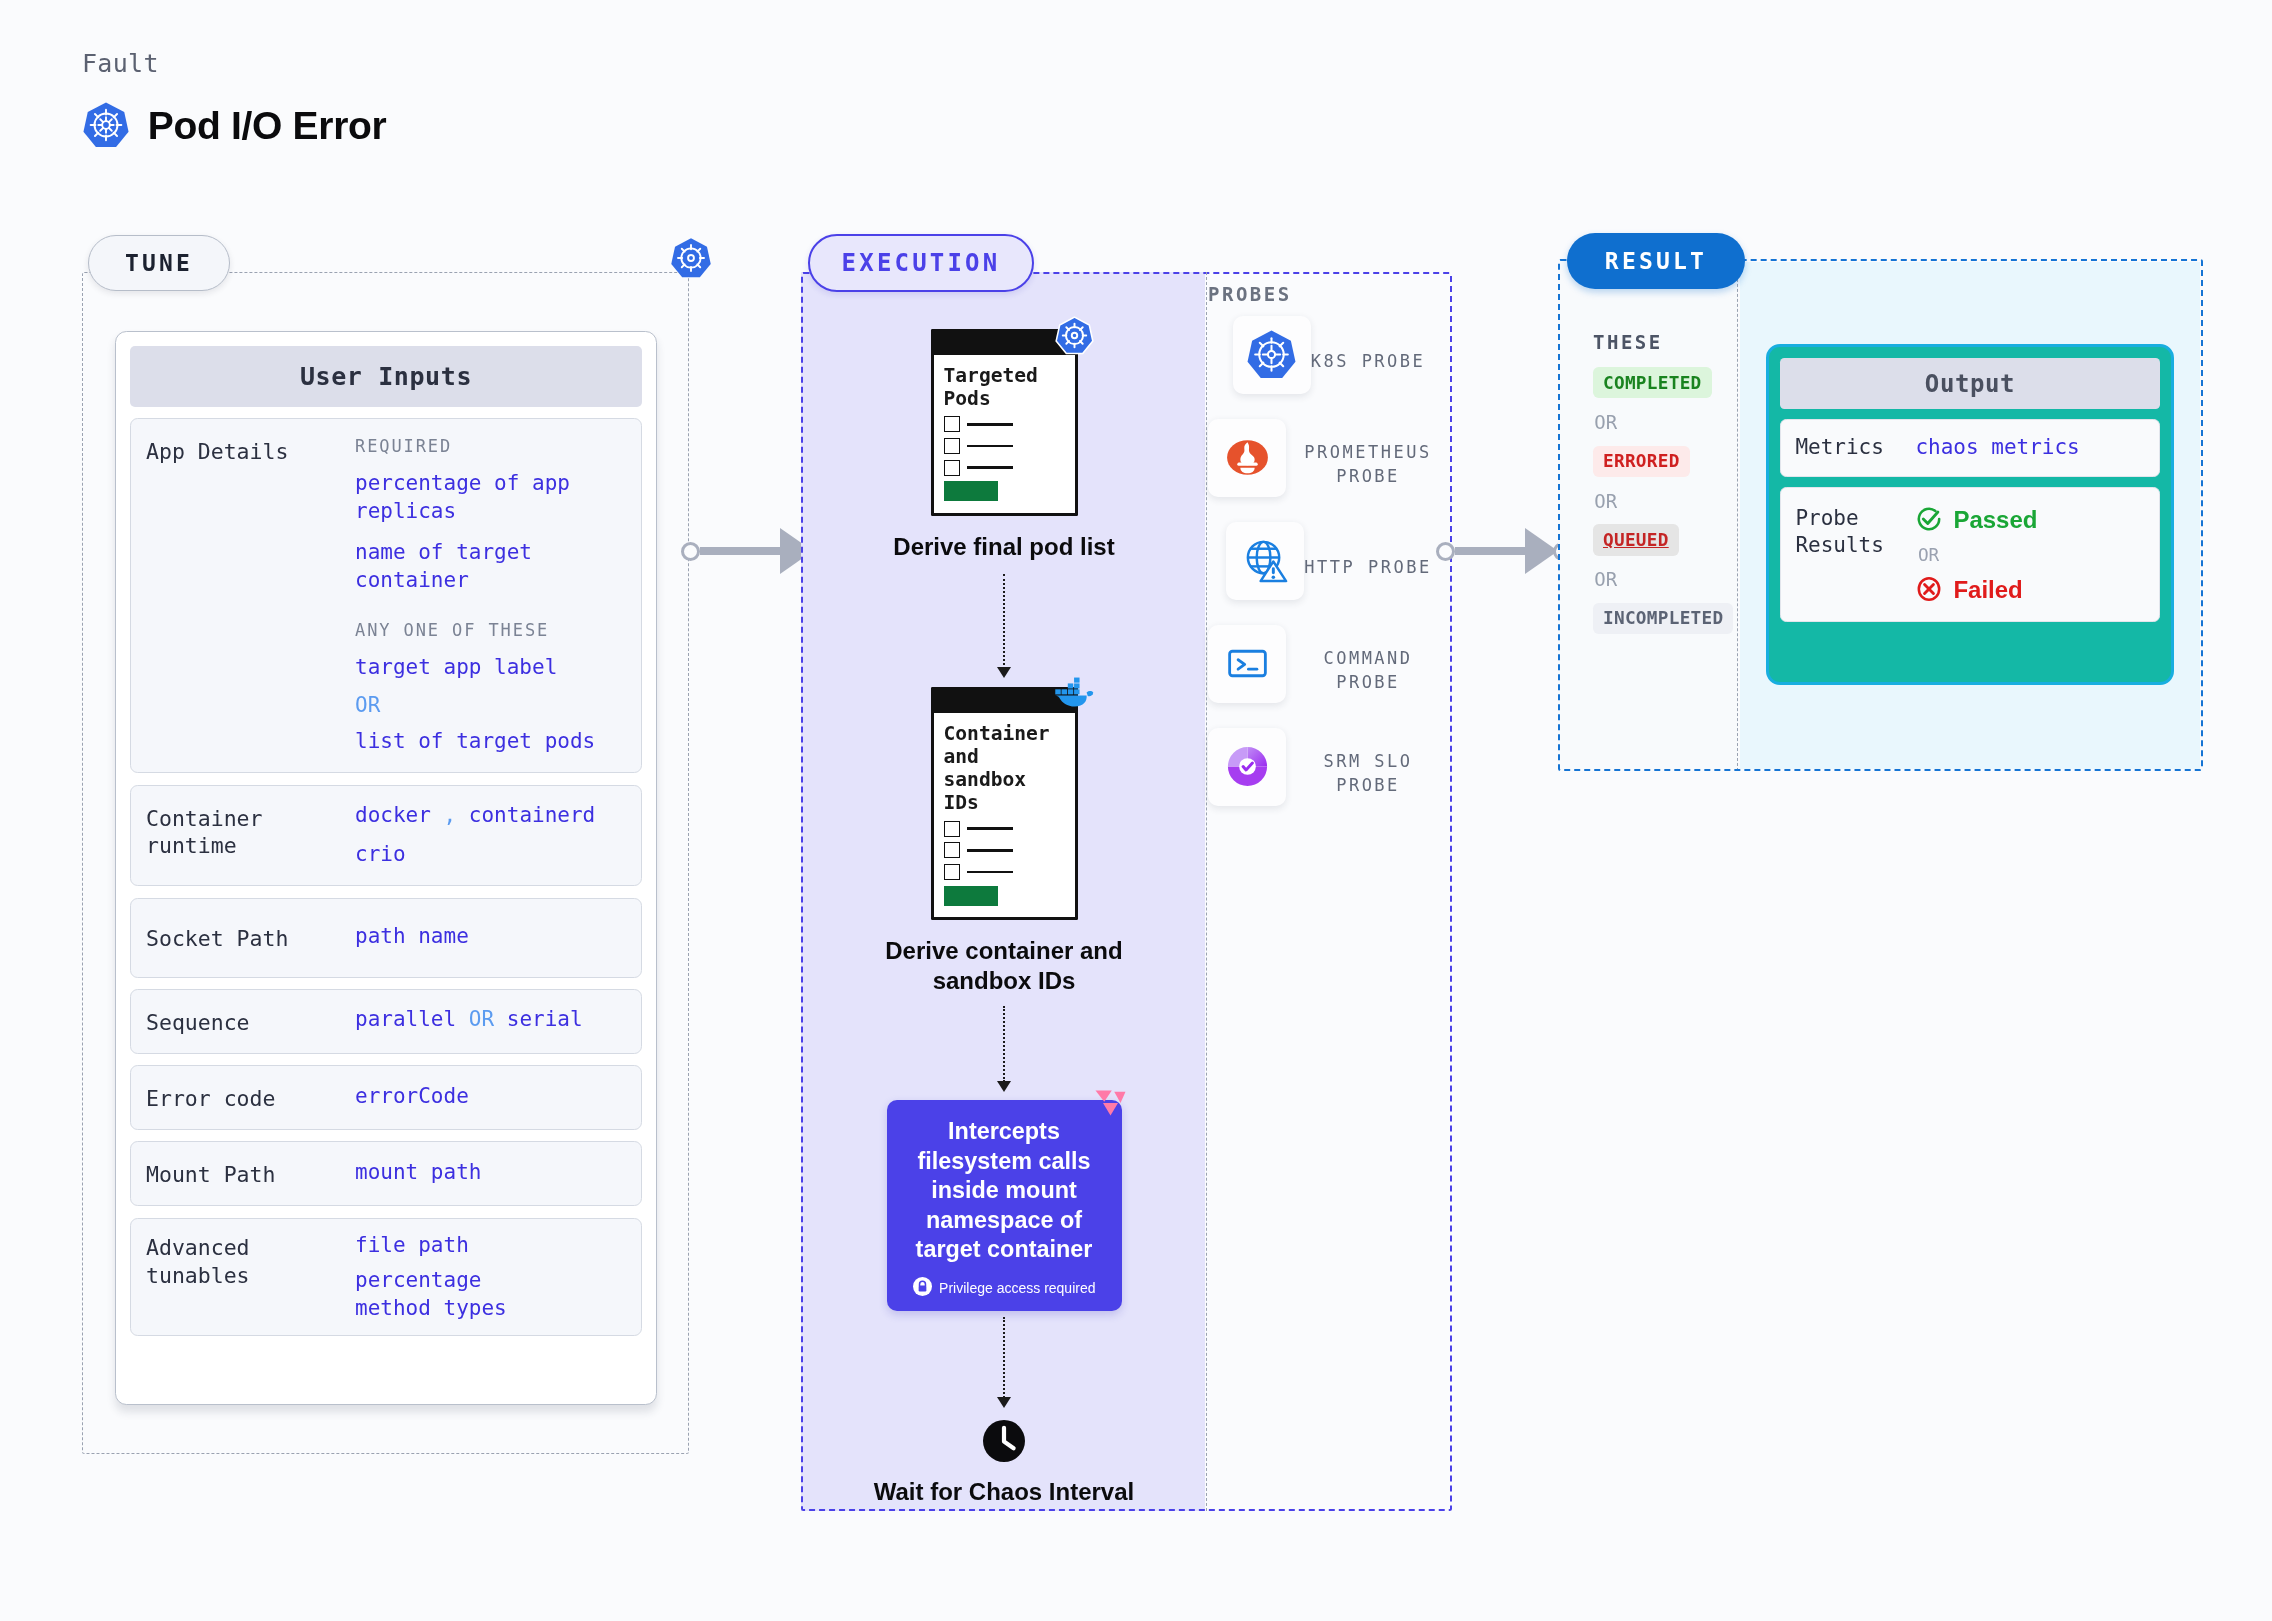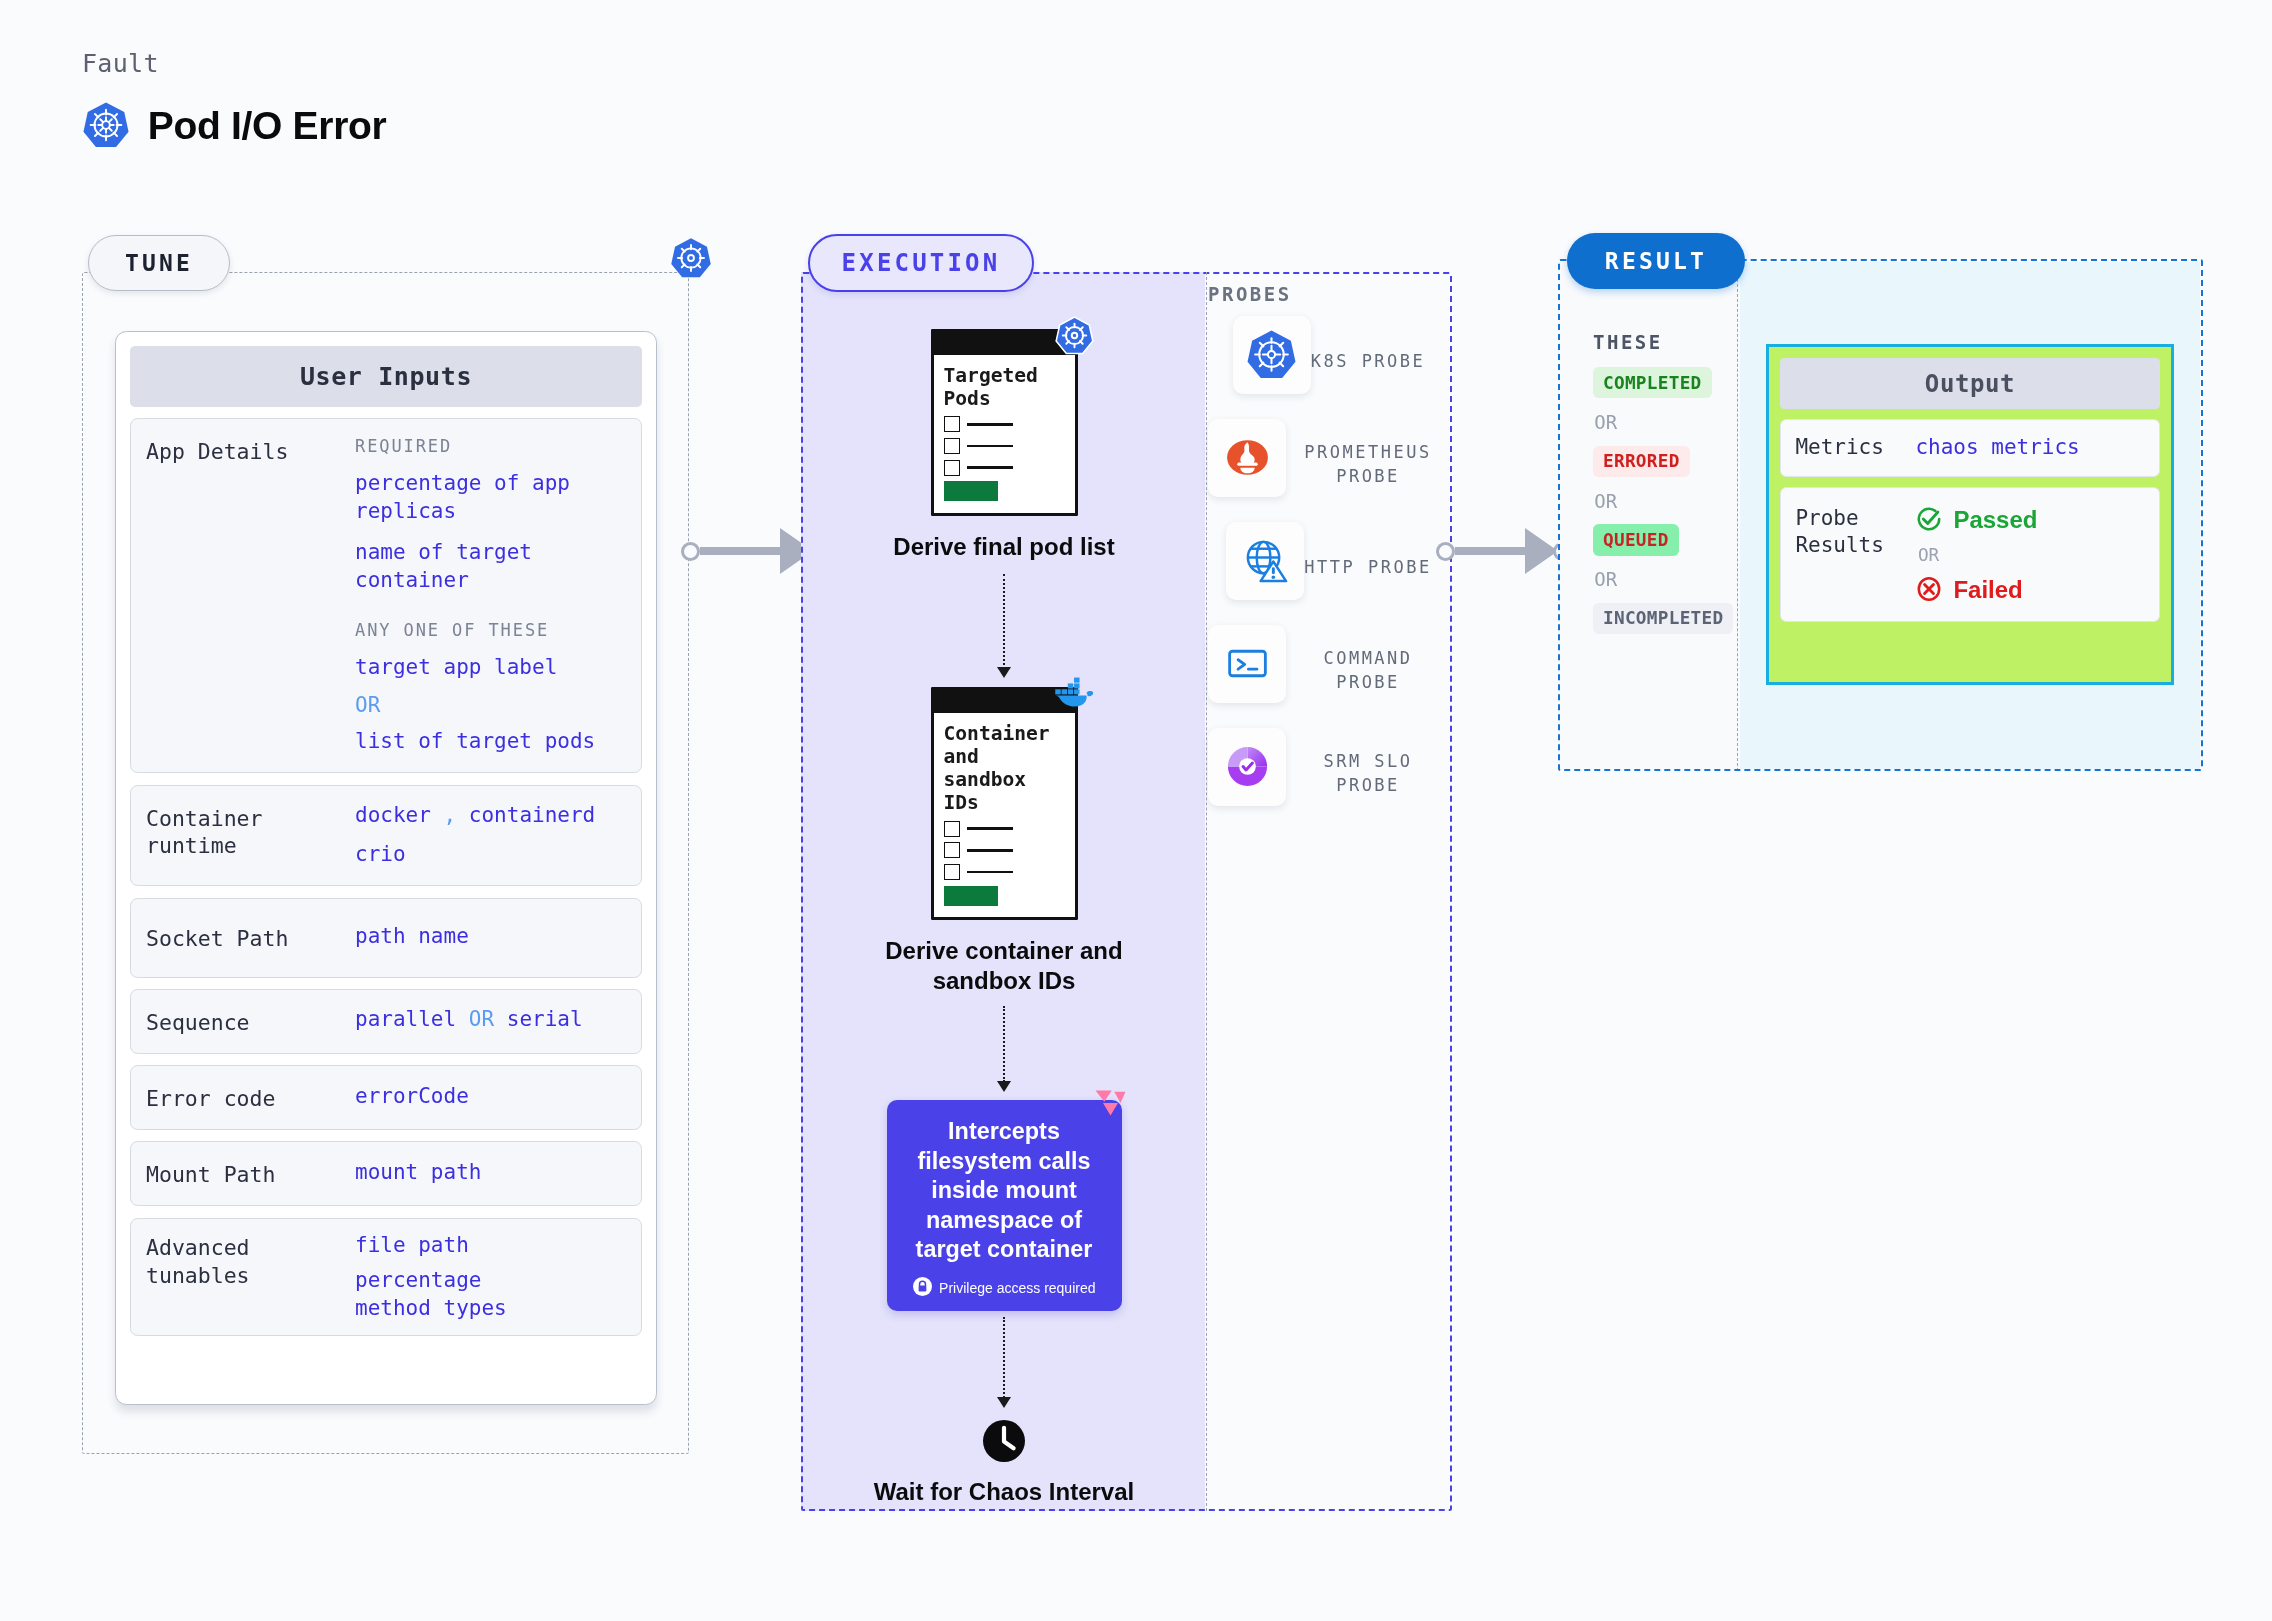--- a/index.html
+++ b/index.html
@@ -226,34 +226,34 @@
     position: absolute; left: 1593px; top: 331px;
     font-size: 19px; letter-spacing: 2.5px; color: #4d5566; font-weight: bold;
   }
   #status-list { position: absolute; left: 1593px; top: 367px; width: 152px; }
   .badge {
     display: inline-block; padding: 5.7px 10px; border-radius: 5.7px;
     font-size: 17.7px; font-weight: bold; letter-spacing: 0.3px;
   }
   .badge.completed { background: #dcf5dc; color: #19831f; }
   .badge.errored   { background: #fdeaea; color: #cf2020; }
-  .badge.queued    { background: #86efac; color: #c42525; }
+  .badge.queued    { background: #e5e5e5; color: #c42525; text-decoration: underline; }
   .badge.incomplete{ background: #eef0f5; color: #5b6374; }
   .or-sep { font-size: 19px; color: #98a0ae; margin: 12.6px 0 12.6px 1.3px; }
 
   #result-right {
     position: absolute; left: 1740px; top: 262px;
     width: 460px; height: 507px;
     background: #e9f7fd;
   }
   #output-card {
     position: absolute; left: 1766px; top: 344px;
     width: 408px; height: 341px;
-    background: #bef264; border: 3.2px solid #18aee0;
-    border-radius: 0;
+    background: #14b8a6; border: 3.2px solid #18aee0;
+    border-radius: 14px;
     padding: 11.4px;
   }
   #output-title {
     height: 51px; background: #dcdeea; border-radius: 4.4px;
     display: flex; align-items: center; justify-content: center;
     font-size: 24px; color: #4a5060; font-weight: bold; letter-spacing: 0.6px;
   }
   .out-row {
     margin-top: 10px; background: #f9fafc;
     border: 1.3px solid #e2e5ec; border-radius: 6.3px;

